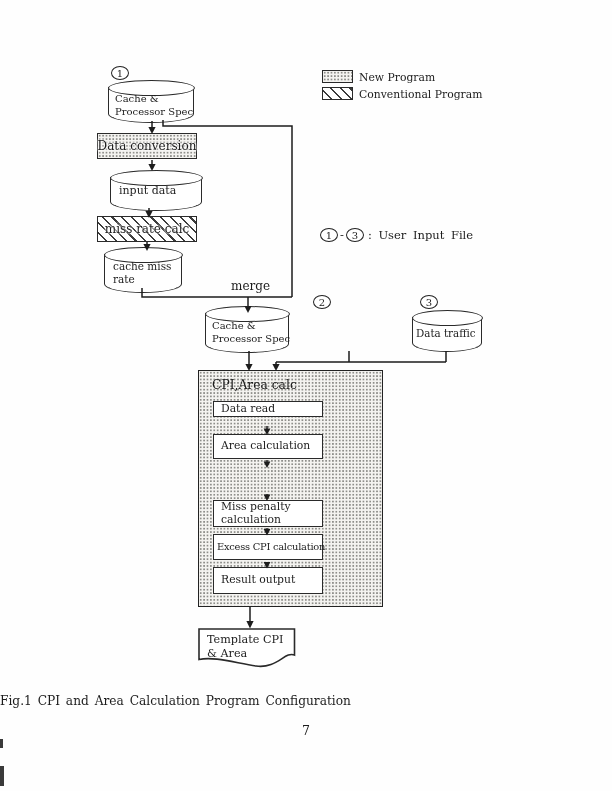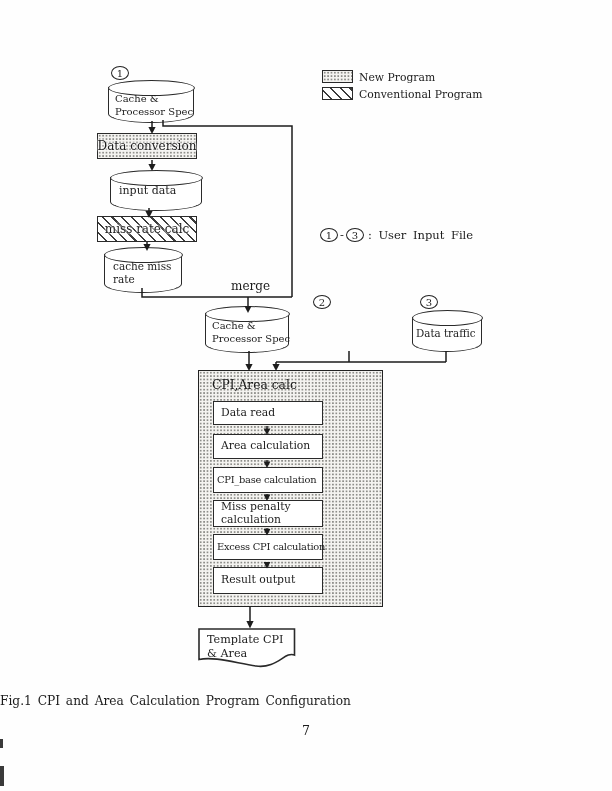--- a/index.html
+++ b/index.html
@@ -115,23 +115,22 @@
   <div class="badge" style="left:313px;top:295px;">2</div>
 
   <div class="badge" style="left:420px;top:295px;">3</div>
   <div class="cyl" style="left:412px;top:317px;width:70px;height:35px;">
     <div class="cyl-text" style="font-size:10.3px;padding-left:3px;padding-top:10px;">Data traffic</div>
   </div>
 
   <div id="bigbox" class="abs stipple" style="left:198px;top:370px;width:185px;height:237px;">
     <div class="abs" style="left:13px;top:7px;font-size:12.3px;white-space:nowrap;">CPI,Area calc</div>
   </div>
-  <div class="step" style="top:401px;height:24px;">Data read</div>
+  <div class="step" style="top:401px;height:16px;">Data read</div>
   <div class="step" style="top:434px;height:25px;">Area calculation</div>
-  <div class="step tight" style="top:467px;height:26px;">CPI_base calculation</div>
   <div class="step two-line" style="top:500px;height:27px;">Miss penalty calculation</div>
   <div class="step tight" style="top:534px;height:26px;">Excess CPI calculation</div>
   <div class="step" style="top:567px;height:27px;">Result output</div>
 
   <svg class="abs" style="left:198px;top:628px;z-index:2;" width="98" height="44" viewBox="0 0 98 44">
     <path d="M1,1 L96.5,1 L96.5,27 C 87,23 79,41 58,38 C 39,35.4 16,28 1,31.5 Z" fill="#fff" stroke="#2a2a2a" stroke-width="1.6"></path>
   </svg>
   <div class="doc-text" style="left:207px;top:633px;">
     <span style="display:block;">Template CPI</span>
     <span style="display:block;">&amp; Area</span>

